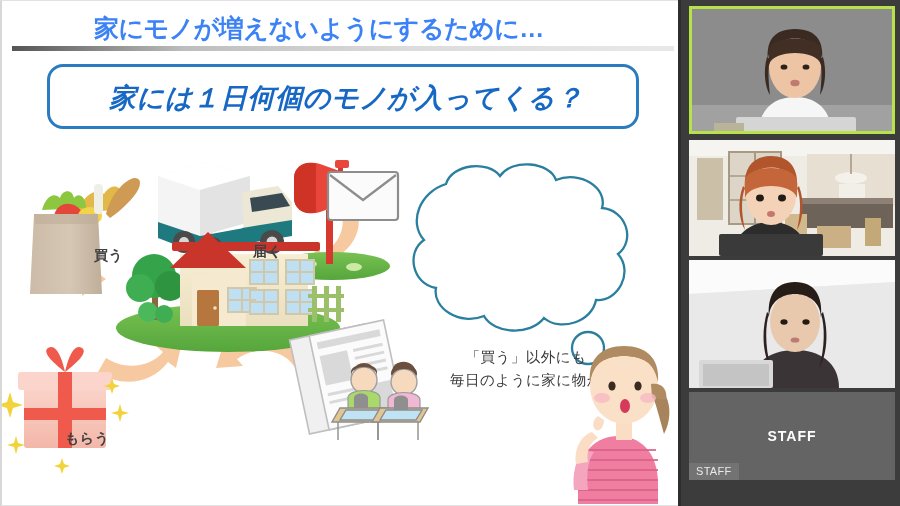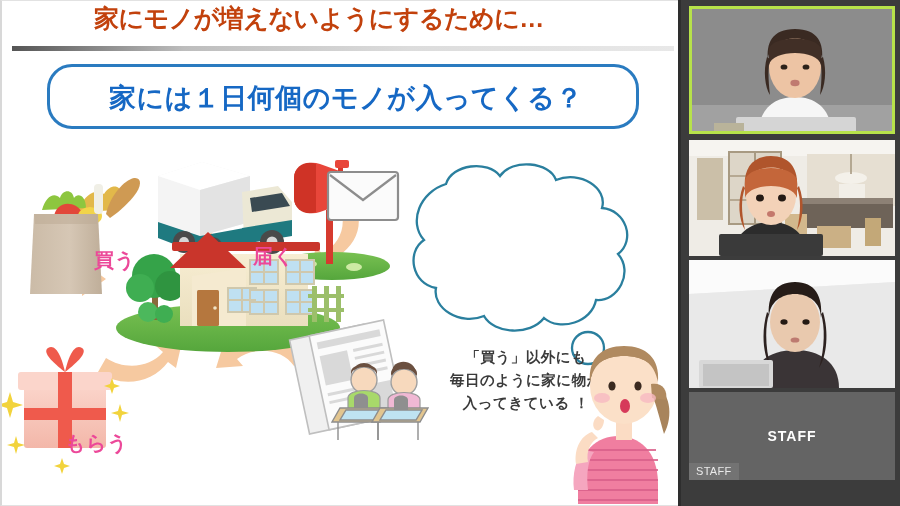--- a/index.html
+++ b/index.html
@@ -7,48 +7,48 @@
        font-family:"Liberation Sans","DejaVu Sans",sans-serif;}
 
   .screen{position:relative;width:900px;height:506px;background:#ffffff;}
 
   
   .slide{position:absolute;left:0;top:0;width:678px;height:506px;
          background:#ffffff;box-sizing:border-box;
          border-left:2px solid #d8d8d8;border-top:1px solid #e2e2e2;
          border-bottom:1px solid #e2e2e2;overflow:hidden;}
 
-  .slide-title{position:absolute;left:92px;top:0;width:520px;height:34px;
-               font-size:25px;font-weight:bold;color:#c2410c;
+  .slide-title{position:absolute;left:92px;top:10px;width:520px;height:34px;
+               font-size:25px;font-weight:bold;color:#3b82f6;
                letter-spacing:-0.5px;line-height:34px;white-space:nowrap;}
 
   .title-rule{position:absolute;left:10px;top:45px;width:662px;height:5px;
               background:linear-gradient(to right,#555 0%,#6d6d6d 6%,#bdbdbd 26%,#dcdcdc 60%,#e8e8e8 100%);}
 
   .qbox{position:absolute;left:45px;top:63px;width:592px;height:65px;
-        border:3px solid #2a7bc0;border-radius:25px;box-sizing:border-box;
-        background:#ffffff;}
+        border:3px solid #2a7bc0;border-radius:16px;box-sizing:border-box;
+        background:#ffffff;font-style:italic;}
   .qbox-text{position:absolute;left:0;top:0;width:592px;height:65px;
              line-height:62px;text-align:center;color:#1668c4;
              font-size:27px;font-weight:bold;letter-spacing:0.5px;white-space:nowrap;}
 
   
   .diagram{position:absolute;left:0;top:135px;width:678px;height:371px;}
 
   
-  .lbl{position:absolute;color:#ec4899;font-size:20px;font-weight:bold;
+  .lbl{position:absolute;color:#404040;font-size:14px;font-weight:bold;
        white-space:nowrap;letter-spacing:0.5px;}
   .lbl-buy{left:92px;top:111px;}
   .lbl-deliver{left:243px;top:107px;margin-left:8px;}
   .lbl-receive{left:63px;top:294px;}
 
   
   .bubble-text{position:absolute;left:404px;top:210px;width:240px;
                text-align:center;color:#3a3a3a;font-size:14.5px;
-               font-weight:bold;line-height:23px;letter-spacing:0.5px;}
+               font-weight:normal;line-height:23px;letter-spacing:0.5px;}
   .bubble-text div{white-space:nowrap;}
 
   
   .vpanel{position:absolute;left:678px;top:0;width:222px;height:506px;
           background:#3c3c3c;box-sizing:border-box;
           border-left:3px solid #2e2e2e;}
 
   .tile{position:absolute;left:8px;width:206px;overflow:hidden;background:#6f6f6f;}
   .tile-1{top:6px;height:128px;border:3px solid #b7e24a;box-sizing:border-box;}
   .tile-2{top:140px;height:116px;}
@@ -297,21 +297,20 @@
       </svg>
 
       <div class="lbl lbl-buy">買う</div>
       <div class="lbl lbl-deliver">届く</div>
       <div class="lbl lbl-receive">もらう</div>
       
 
       <div class="bubble-text">
         <div>「買う」以外にも</div>
         <div>毎日のように家に物が</div>
-        <div>入ってきている ！</div>
       </div>
 
       
       <svg class="woman" style="position:absolute;left:556px;top:188px;" width="120" height="180" viewBox="0 0 120 180">
         <path d="M20,160 C20,126 40,112 60,112 C80,112 100,126 100,160 L100,180 L20,180 Z" fill="#f07ea0"></path>
         <g stroke="#d9608a" stroke-width="2" opacity="0.85">
           <line x1="24" y1="126" x2="98" y2="126"></line>
           <line x1="21" y1="136" x2="100" y2="136"></line>
           <line x1="20" y1="146" x2="100" y2="146"></line>
           <line x1="20" y1="156" x2="100" y2="156"></line>

